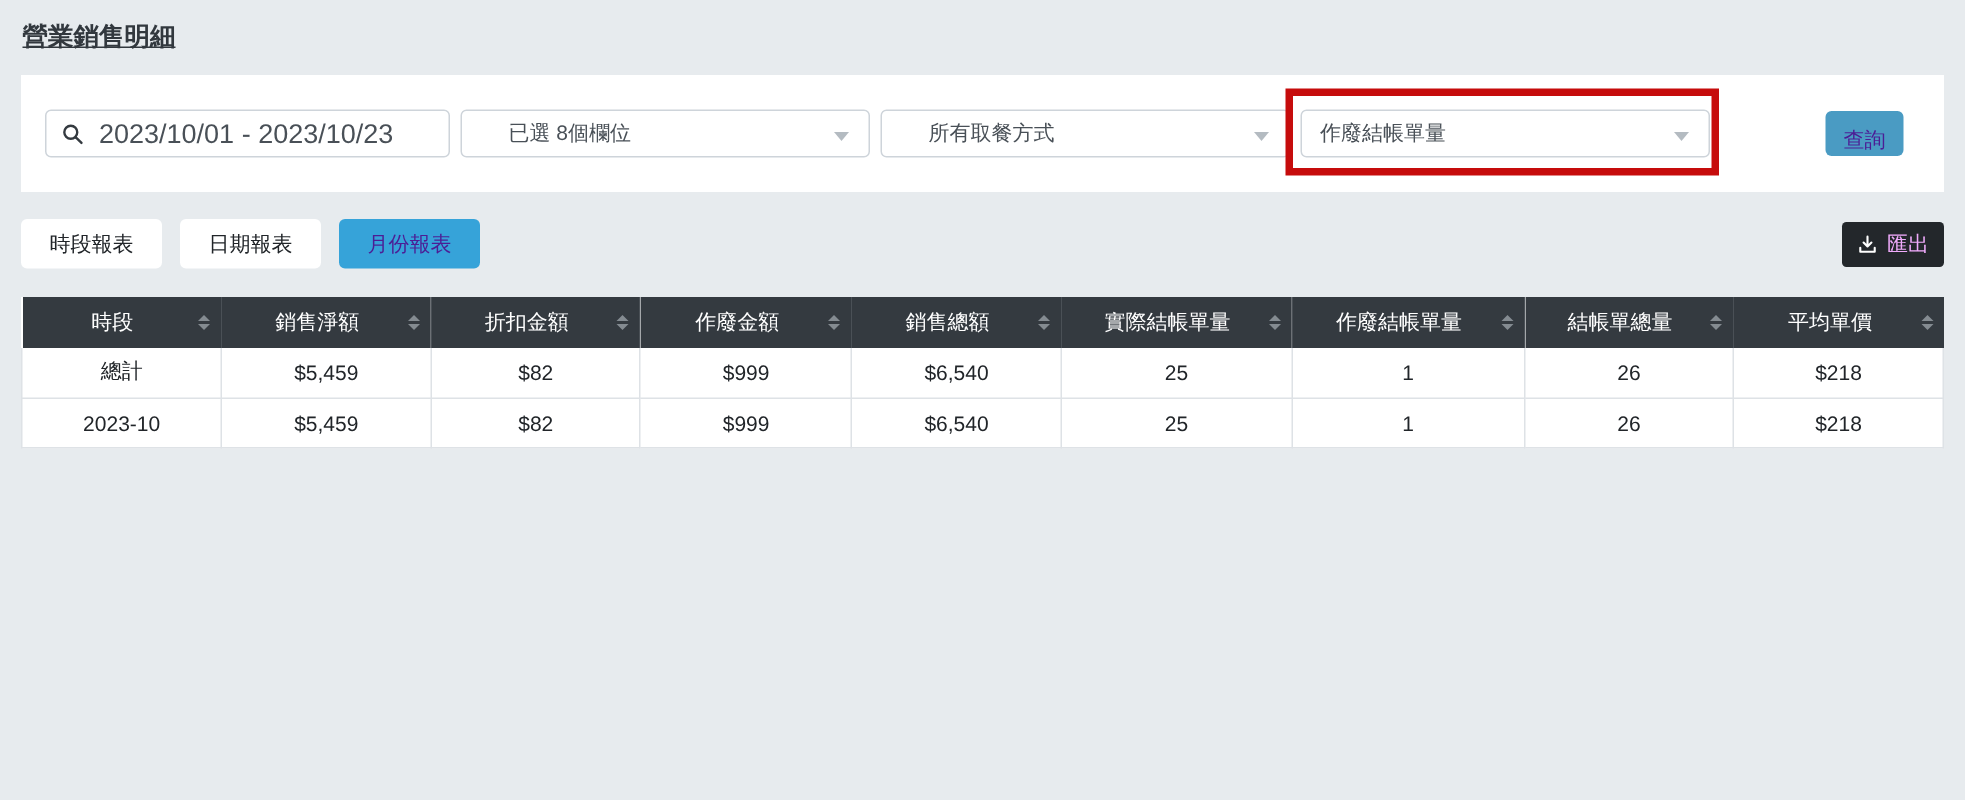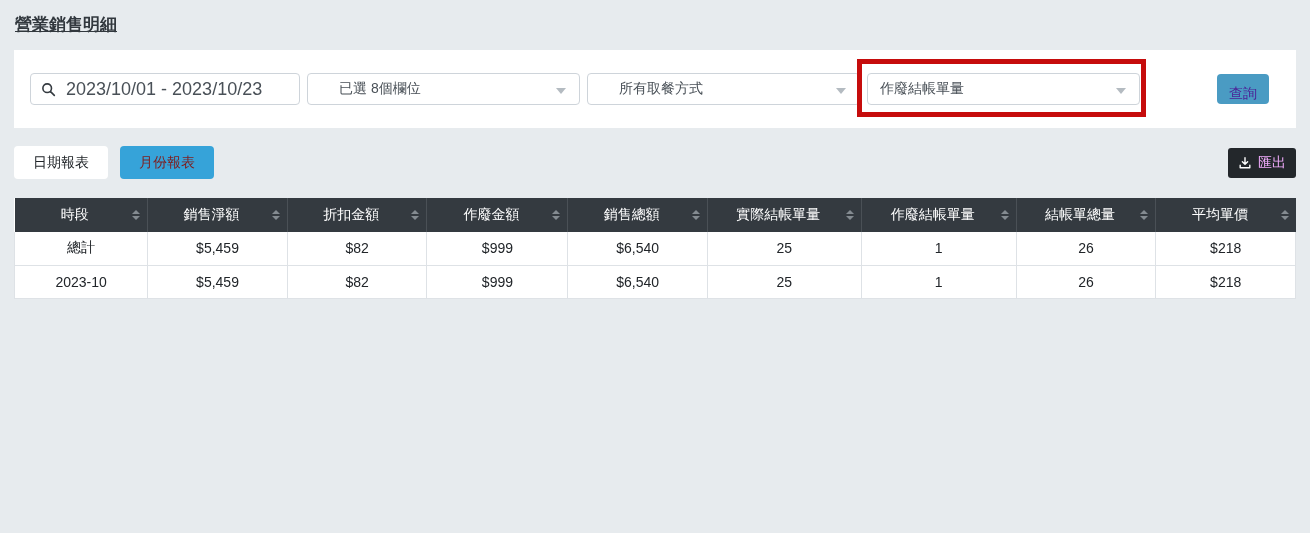--- a/index.html
+++ b/index.html
@@ -83,21 +83,21 @@
     margin:18px 14px 0;
     display:flex; align-items:center;
   }
   .tab {
     background:#fff; color:#212529;
     border:none; border-radius:4px;
     height:33px; padding:0 19px;
     font-size:14px; font-family:inherit;
     margin-right:12px; cursor:pointer;
   }
-  .tab.active { background:#36a3d9; color:#7f1d1d; }
+  .tab.active { background:#36a3d9; color:#4c1d95; }
   .export-btn {
     margin-left:auto;
     background:#23272b; color:#f0abfc;
     border:none; border-radius:3px;
     height:30px; padding:0 10px;
     font-size:14px; font-family:inherit;
     display:flex; align-items:center; gap:6px;
     cursor:pointer;
   }
   .export-btn svg { display:block; }
@@ -179,20 +179,21 @@
       <span>作廢結帳單量</span>
       <span class="caret"></span>
     </div>
     <div class="highlight-box"></div>
   </div>
 
   <button class="query-btn">查詢</button>
 </div>
 
 <div class="toolbar">
+  <button class="tab">時段報表</button>
   <button class="tab">日期報表</button>
   <button class="tab active">月份報表</button>
 
   <button class="export-btn">
     <span>
       <svg width="14" height="14" viewBox="0 0 16 16">
         <path d="M8 2 v7 M5 6.5 L8 9.5 L11 6.5" fill="none" stroke="#fff" stroke-width="1.6" stroke-linecap="round" stroke-linejoin="round"></path>
         <path d="M2.5 10.5 v3 h11 v-3" fill="none" stroke="#fff" stroke-width="1.6" stroke-linecap="round" stroke-linejoin="round"></path>
       </svg>
     </span>

